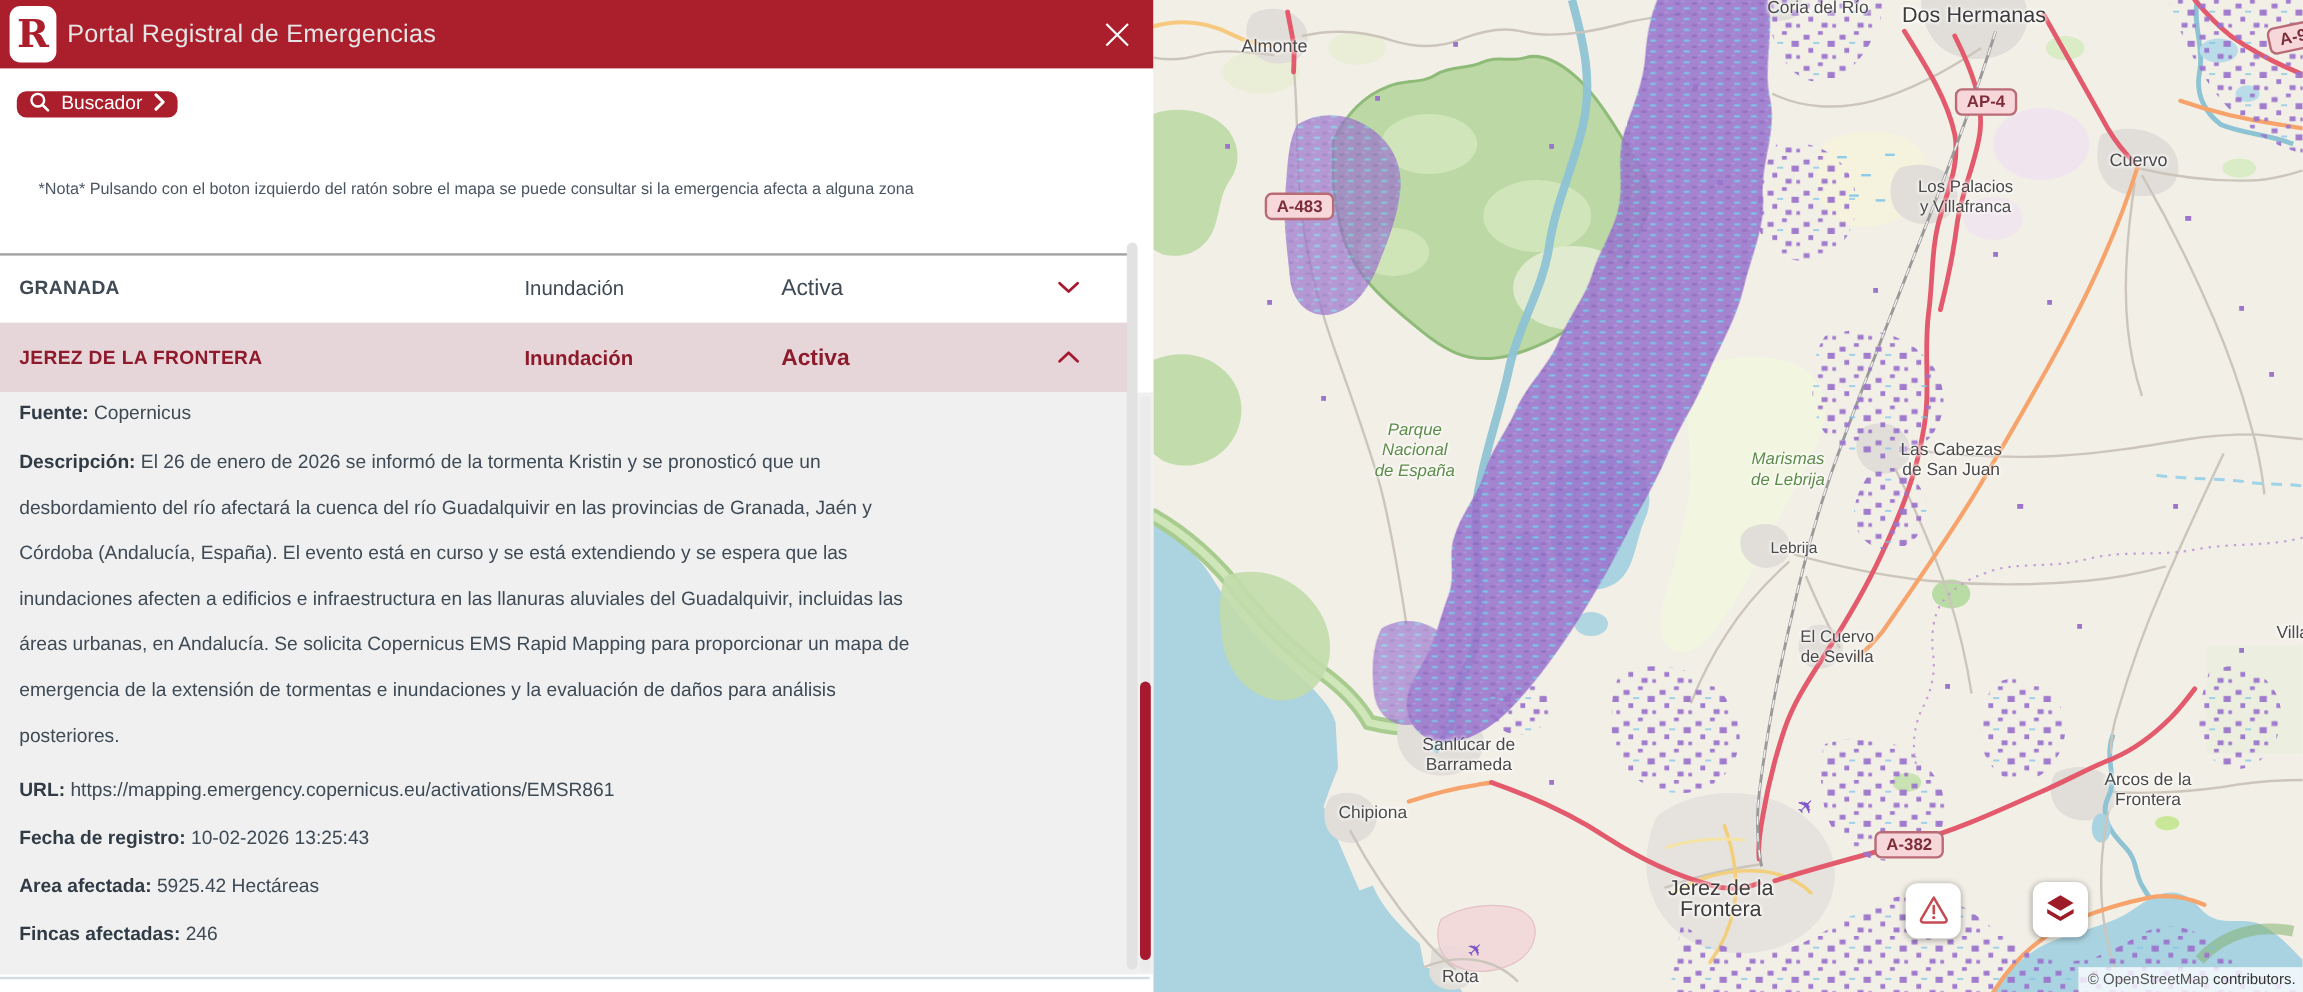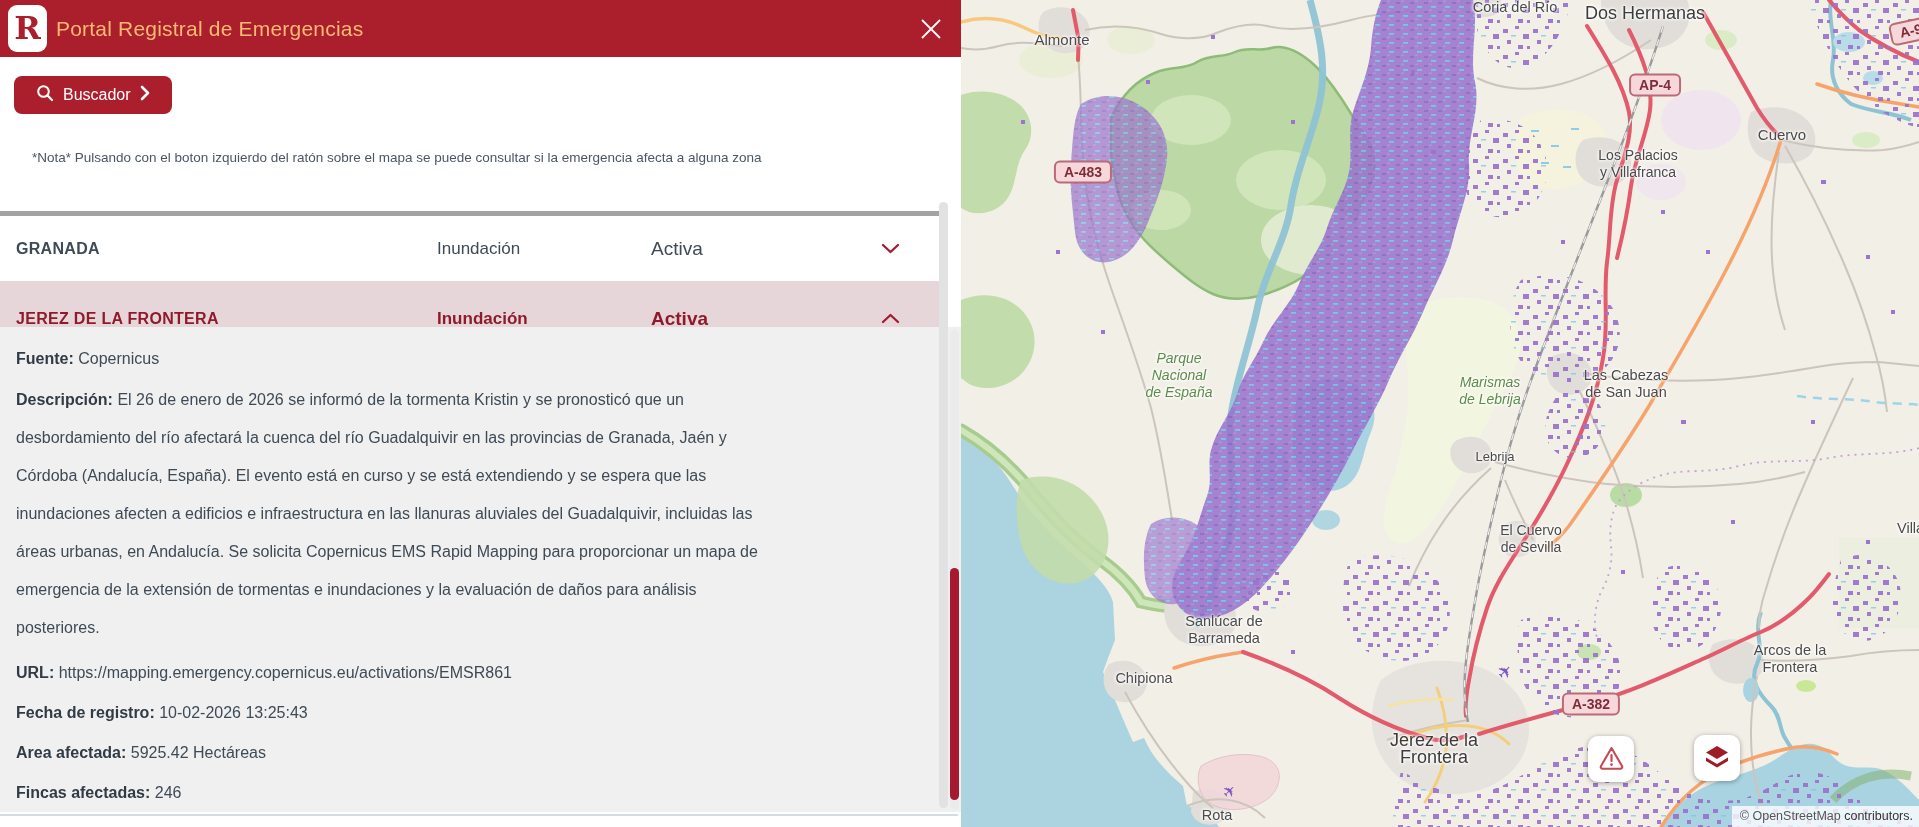--- a/index.html
+++ b/index.html
@@ -5,40 +5,40 @@
   * { box-sizing: border-box; margin: 0; padding: 0; }
   html,body { width:1919px; height:827px; overflow:hidden; font-family:"Liberation Sans",sans-serif; background:#fff; }
 
   
   .sidebar { position:absolute; left:0; top:0; width:961px; height:827px; background:#fff; z-index:5; }
   .header { position:absolute; left:0; top:0; width:961px; height:57px; background:#AB1F2C; }
   .logo { position:absolute; left:8px; top:5px; width:39px; height:47px; background:#fff; border-radius:9px;
           display:flex; align-items:center; justify-content:center; }
   .logo span { color:#AB1F2C; font-weight:bold; font-size:32px; font-family:"DejaVu Serif","Liberation Serif",serif; transform:translateY(-1px); }
   .header-title { position:absolute; left:56px; top:0; height:57px; display:flex; align-items:center;
-                  color:#fdba74; font-size:21px; font-weight:400; letter-spacing:.2px; }
+                  color:#e5e5e5; font-size:21px; font-weight:400; letter-spacing:.2px; }
   .close-btn { position:absolute; left:919px; top:17px; width:24px; height:24px; cursor:pointer; }
 
-  .buscador-btn { position:absolute; left:14px; top:76px; height:38px; padding:0 22px; background:#AB1F2C;
+  .buscador-btn { position:absolute; left:14px; top:76px; height:22px; padding:0 10px; background:#AB1F2C;
                   border:none; border-radius:8px; color:#fff; font-size:16px; font-family:inherit;
                   display:flex; align-items:center; gap:9px; cursor:pointer; }
 
   .note { position:absolute; left:32px; top:150px; width:880px; font-size:13.5px; color:#4B5663; }
 
   .rows { position:absolute; left:0; top:211px; width:940px; }
-  .row { position:relative; height:70px; border-top:5px solid #a3a3a3; background:#fff; cursor:pointer; }
+  .row { position:relative; height:58px; border-top:2px solid #a3a3a3; background:#fff; cursor:pointer; }
   .row .name   { position:absolute; left:16px; top:50%; transform:translateY(-50%); font-size:16px; font-weight:bold; color:#3F4A55; letter-spacing:.3px; }
   .row .rtype  { position:absolute; left:437px; top:50%; transform:translateY(-50%); font-size:17px; color:#3F4A55; }
   .row .rstatus{ position:absolute; left:651px; top:50%; transform:translateY(-50%); font-size:19px; color:#3F4A55; }
   .row .chev   { position:absolute; left:881px; top:50%; transform:translateY(-50%); }
   .row.active  { background:#E7D6D9; border-top-color:#E7D6D9; }
   .row.active .name, .row.active .rtype, .row.active .rstatus { color:#8E1B2C; font-weight:bold; }
 
   .detail { position:absolute; left:0; top:327px; width:961px; height:485px; background:#F0F0F0; overflow:hidden; }
-  .detail-content { padding:20px 60px 0 16px; }
+  .detail-content { padding:6px 60px 0 16px; }
   .kv { font-size:16px; color:#3E4A55; }
   .kv b { color:#313B46; }
   #fuente { line-height:24px; margin-bottom:10px; }
   #descripcion { line-height:38px; margin-bottom:6px; }
   .pre { white-space:pre-line; }
   .meta { line-height:40px; }
 
   .sb-outer { position:absolute; left:939px; top:202px; width:9px; height:606px; background:#E2E2E2; border-radius:5px; }
   .sb-track { position:absolute; left:950px; top:330px; width:9px; height:480px; background:#EBEBEB; border-radius:5px; }
   .sb-thumb { position:absolute; left:950px; top:568px; width:9px; height:232px; background:#A6192E; border-radius:5px; }

